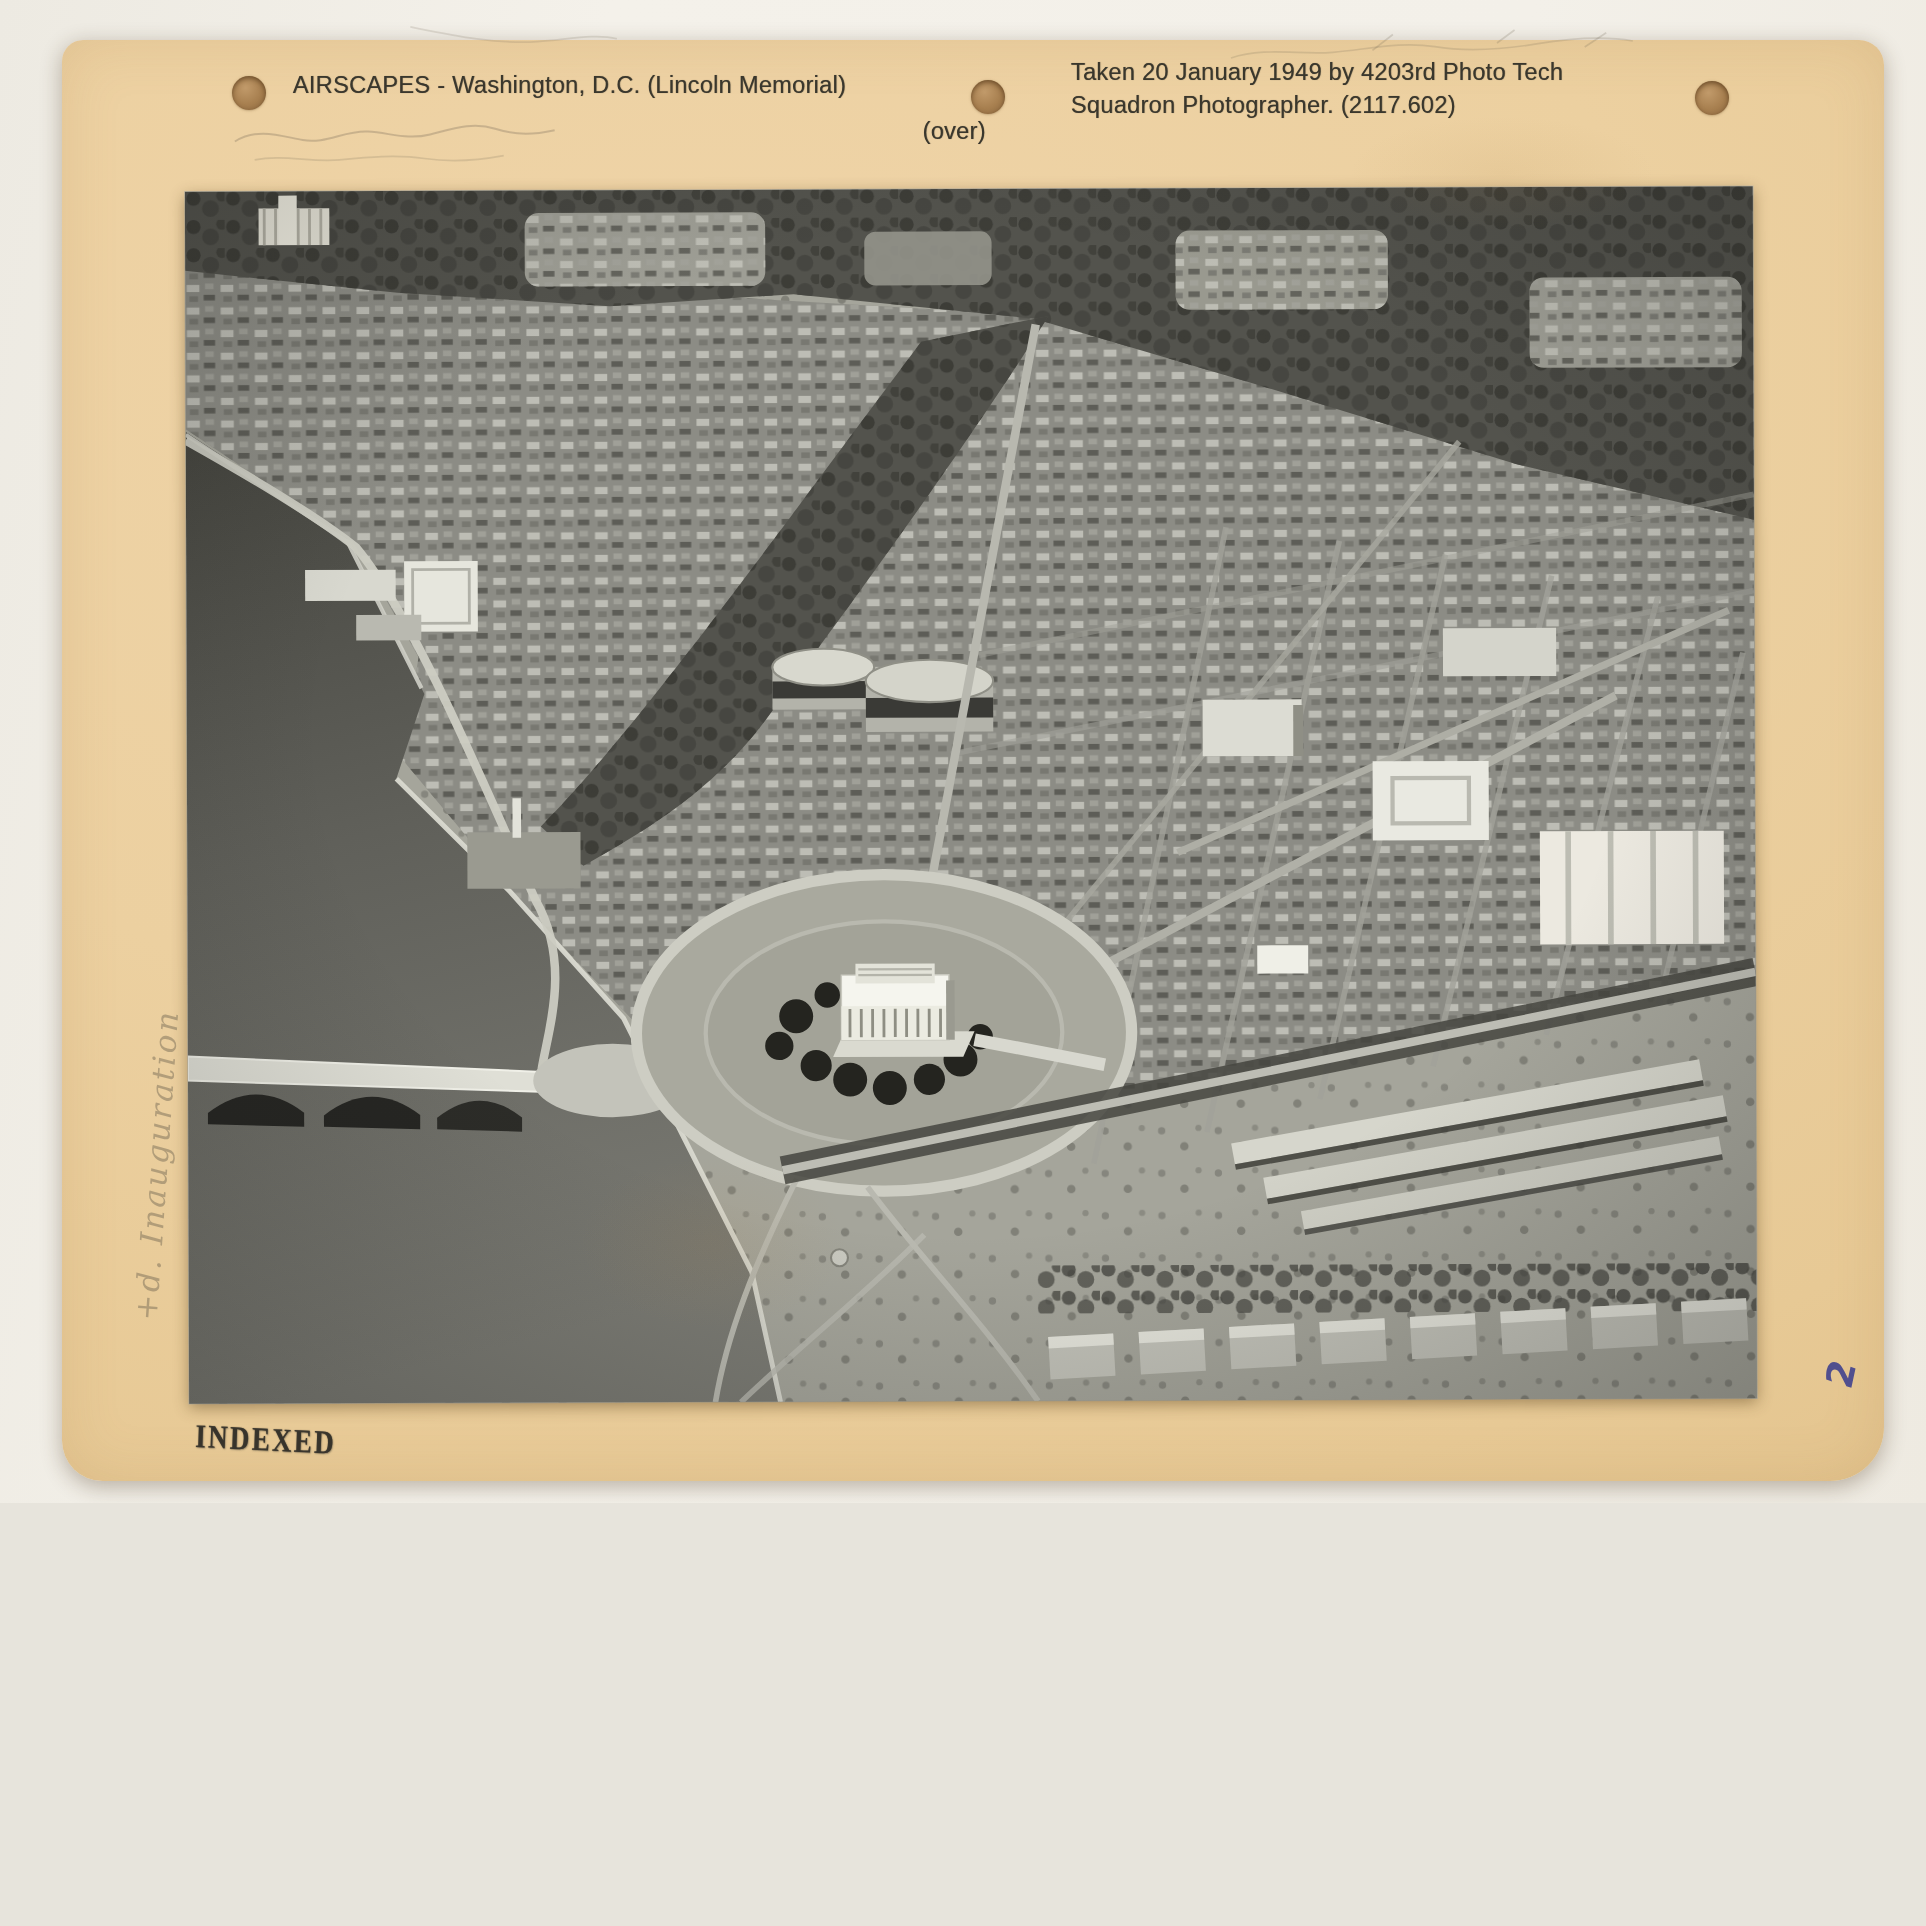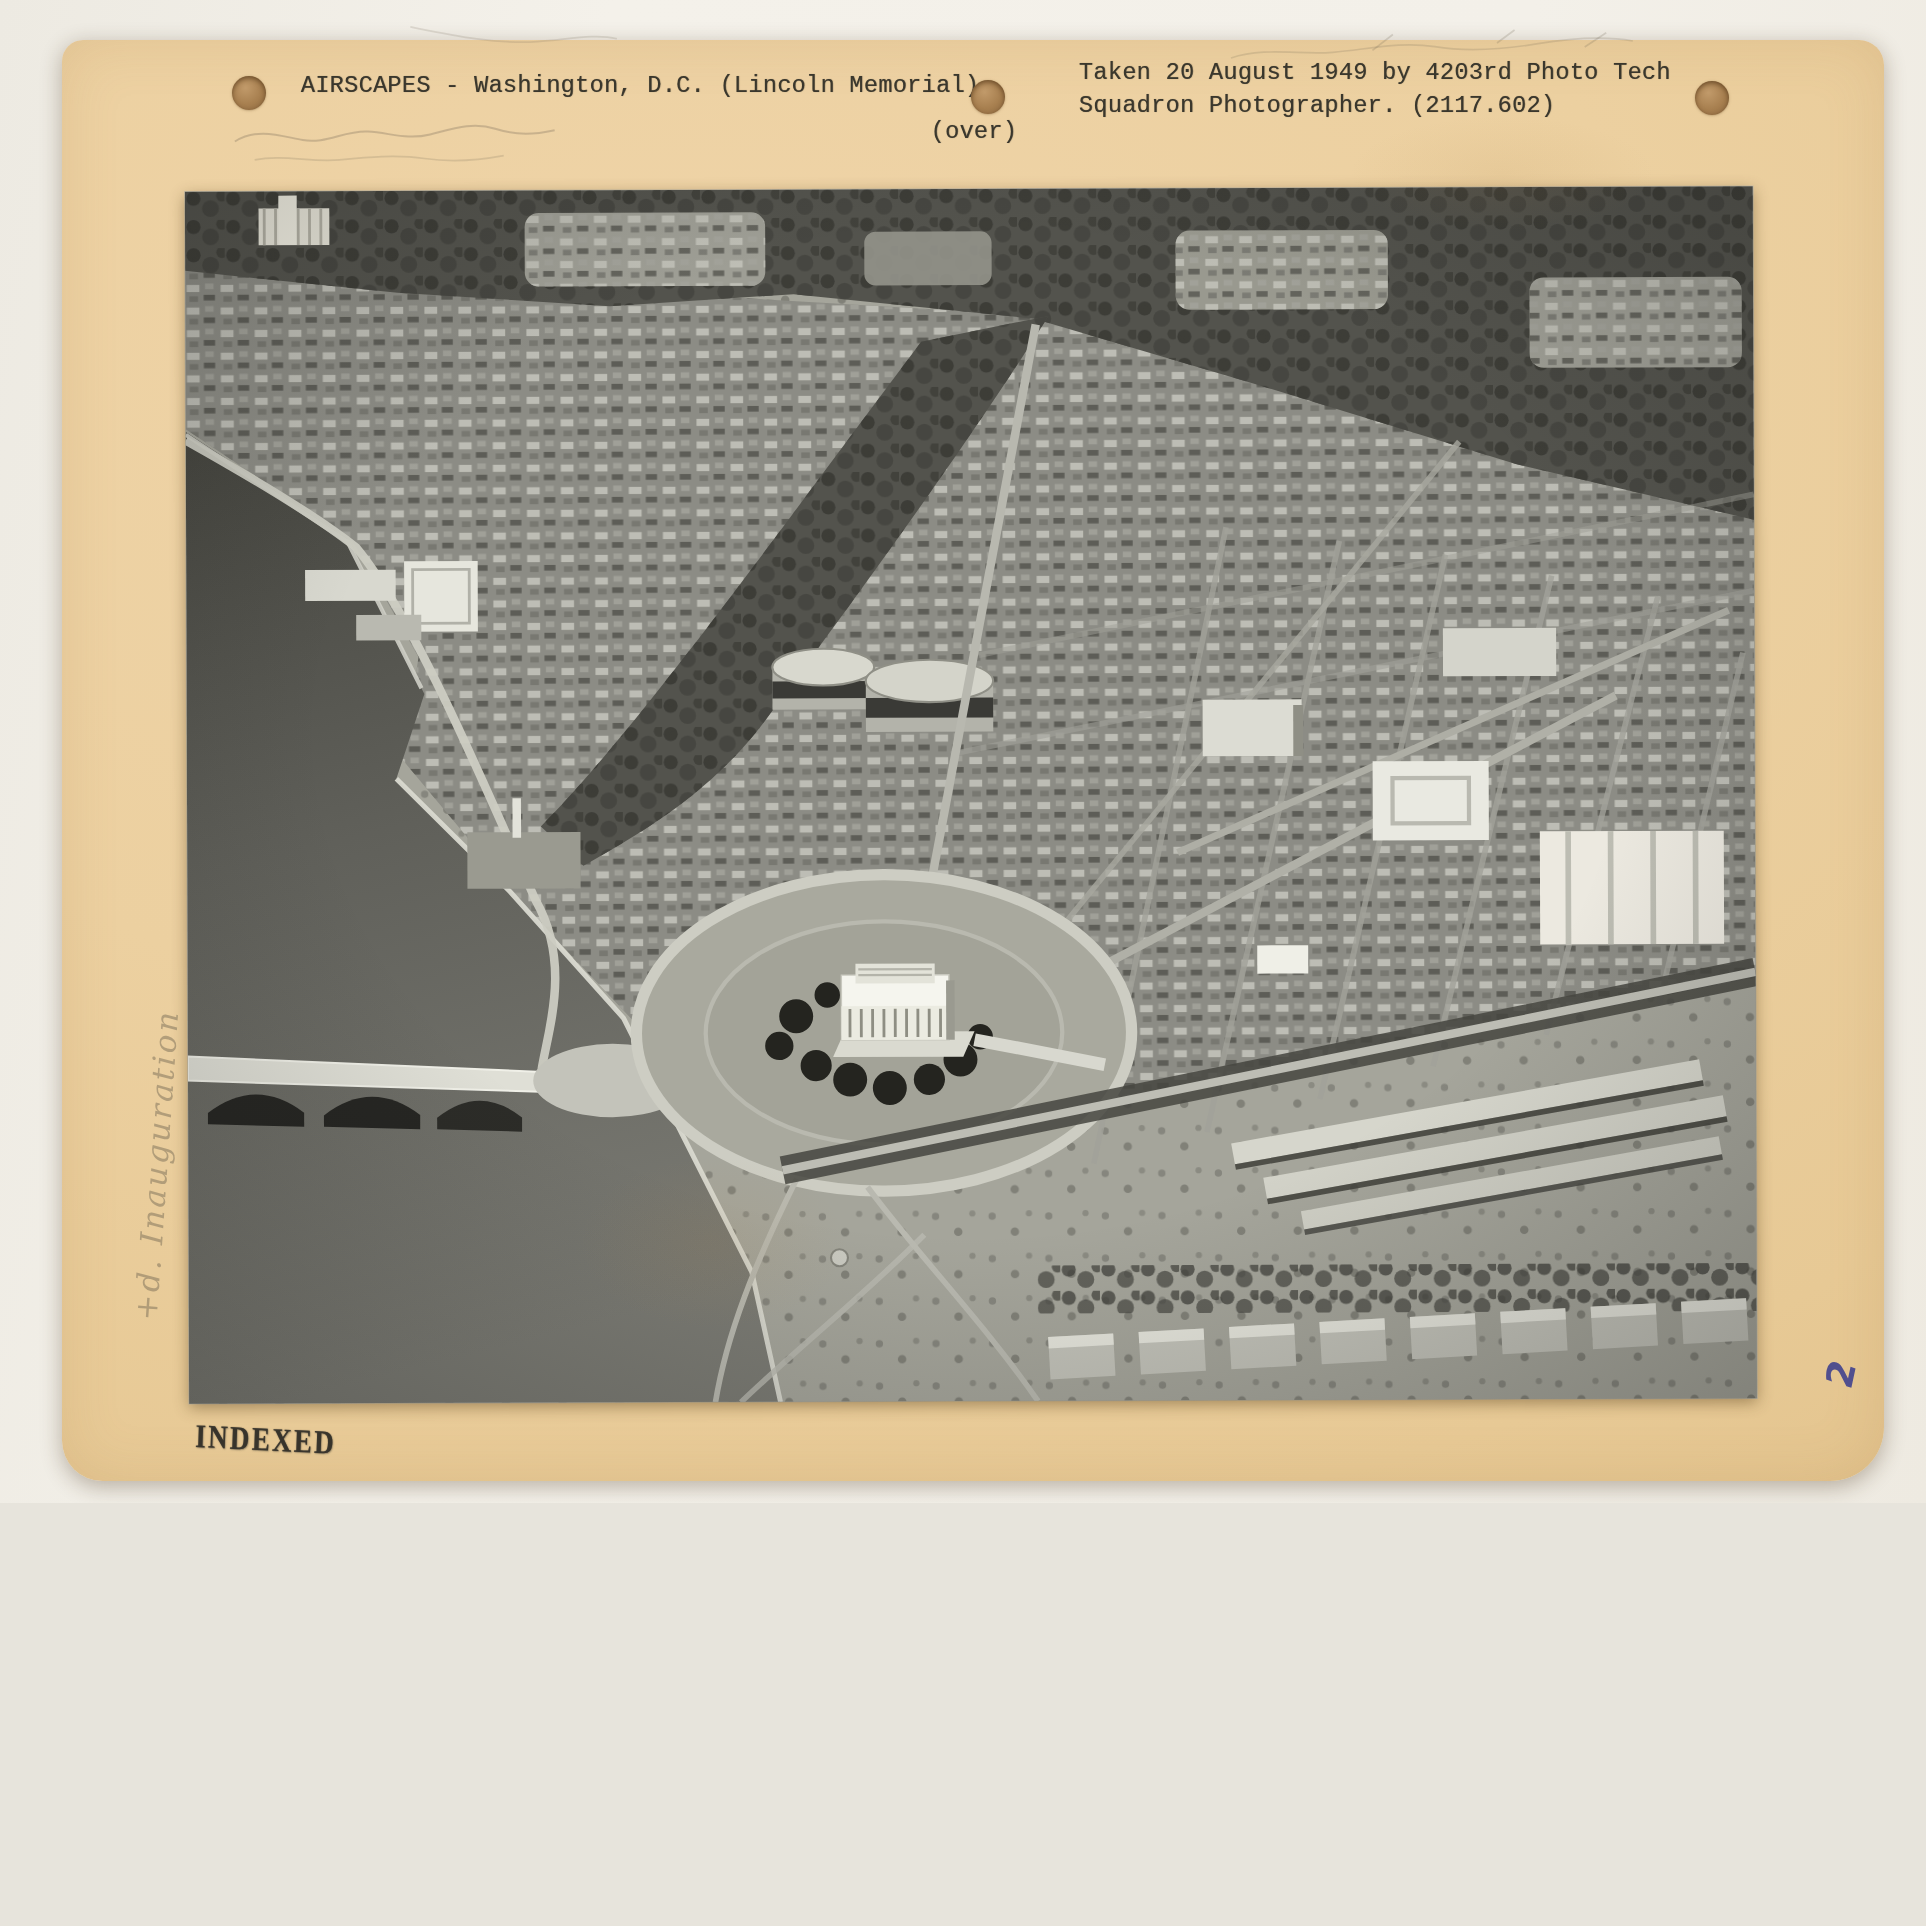--- a/index.html
+++ b/index.html
@@ -9,23 +9,23 @@
   .card{position:absolute;left:3.2vw;top:2.1vw;width:94.6vw;height:74.8vw;
         background:radial-gradient(120% 100% at 35% 25%, #efd4a8 0%, #ecd0a0 45%, #e7c995 80%, #e2c28b 100%);
         border-radius:1.1vw 1.3vw 2.8vw 2.1vw;
         box-shadow:0 .3vw 1.1vw rgba(70,50,25,.33), inset 0 0 3vw rgba(160,120,60,.16);}
   .stain{position:absolute;border-radius:50%;pointer-events:none;}
   .scribbles{position:absolute;left:0;top:0;width:100vw;height:78.05vw;pointer-events:none;}
   .photo{position:absolute;left:9.70vw;top:9.82vw;width:81.40vw;height:62.95vw;
          background:#8e8e87;transform:rotate(-0.2deg);
          box-shadow:0 .22vw .8vw rgba(80,55,20,.45), 0 0 0 .04vw #cdc3ab;}
   .photo svg{position:absolute;inset:0;width:100%;height:100%;display:block;}
-  .typed{position:absolute;font-family:Liberation Mono, monospace;
+  .typed{position:absolute;font-family:Liberation Sans, sans-serif;
          font-size:1.23vw;letter-spacing:.012vw;color:#3a372d;white-space:pre;line-height:1.72vw;
-         text-shadow:.025vw .02vw .04vw rgba(50,46,36,.6);margin-left:8px;}
+         text-shadow:.025vw .02vw .04vw rgba(50,46,36,.6);}
   .stamp{position:absolute;left:10.2vw;top:73.55vw;font-family:"Liberation Serif","DejaVu Serif",serif;
          font-weight:700;font-size:1.72vw;letter-spacing:.14vw;color:rgba(47,45,39,.82);
          transform:scaleX(.82) rotate(2.3deg);transform-origin:left top;
          text-shadow:0 0 .06vw rgba(47,45,39,.65), .05vw .05vw .09vw rgba(47,45,39,.35);}
   .pencil{position:absolute;left:-1.6vw;top:59.3vw;width:20vw;height:2.4vw;text-align:center;
           font-family:"DejaVu Serif","Liberation Serif",serif;font-style:italic;
           font-size:1.6vw;letter-spacing:.14vw;color:rgba(104,95,78,.44);
           transform:rotate(-86deg);transform-origin:center;}
   .blue-mark{position:absolute;left:94.9vw;top:70.2vw;font-family:"DejaVu Sans","Liberation Sans",sans-serif;
           font-weight:700;font-size:1.95vw;color:#3d3f8e;opacity:.88;
@@ -251,21 +251,21 @@
             <rect x="1056" y="800" width="46" height="8"></rect>
         </g>
       </g>
 
       <rect x="0" y="0" width="1108" height="858" fill="url(#gv)"></rect>
     </svg>
   </div>
 
   <div class="typed cap-title">AIRSCAPES - Washington, D.C. (Lincoln Memorial)</div>
   <div class="typed cap-over">(over)</div>
-  <div class="typed cap-credit"><span>Taken 20 August 1949 by 4203rd Photo Tech</span>
+  <div class="typed cap-credit"><span>Taken 20 January 1949 by 4203rd Photo Tech</span>
 <span>Squadron Photographer. (2117.602)</span></div>
 
   <div class="stamp">INDEXED</div>
 
   <div class="pencil">+d. Inauguration</div>
 
   <div class="blue-mark">2</div>
 
   <div class="hole h1"></div>
   <div class="hole h2"></div>

